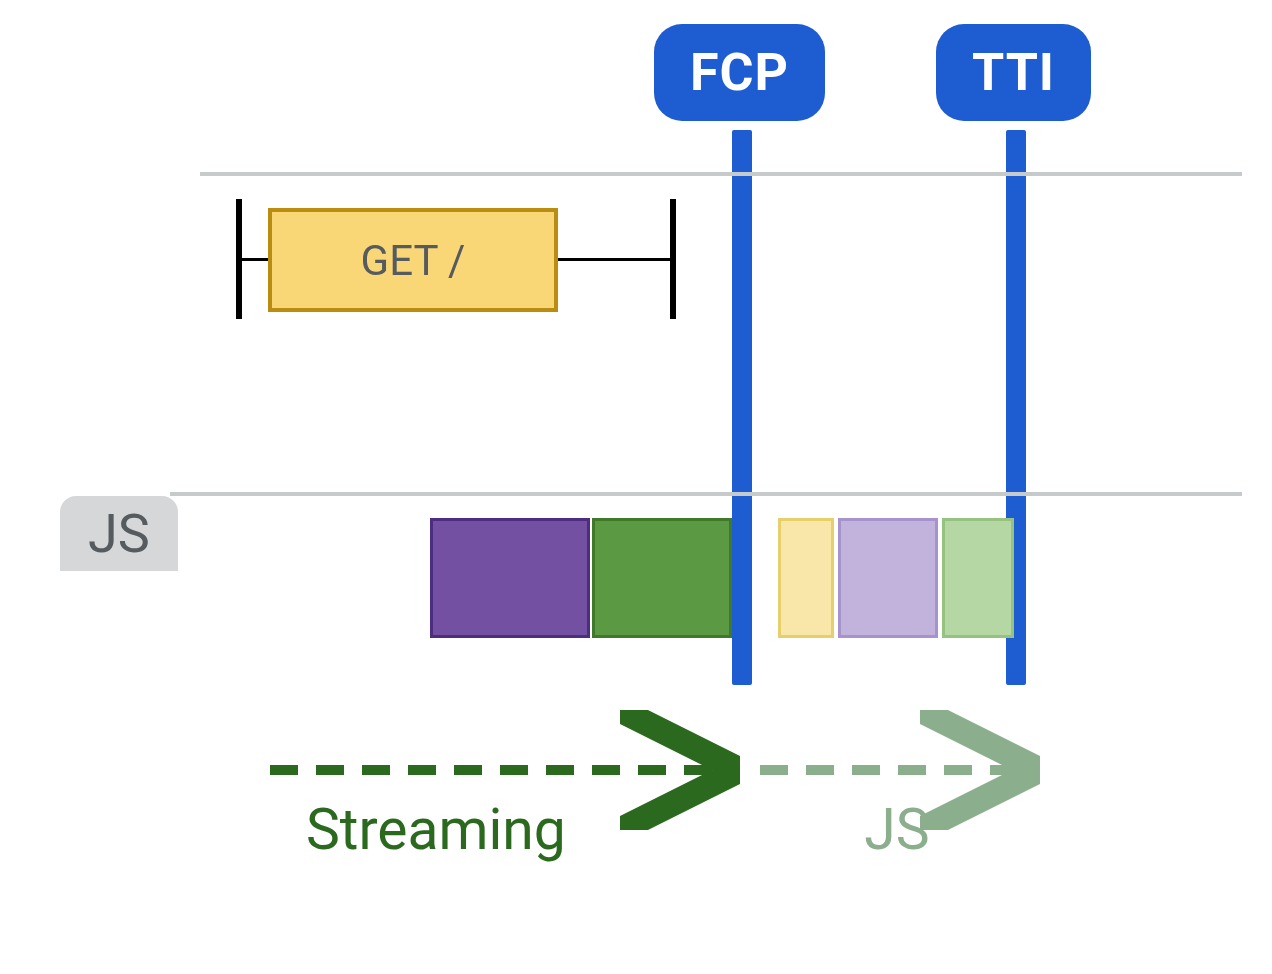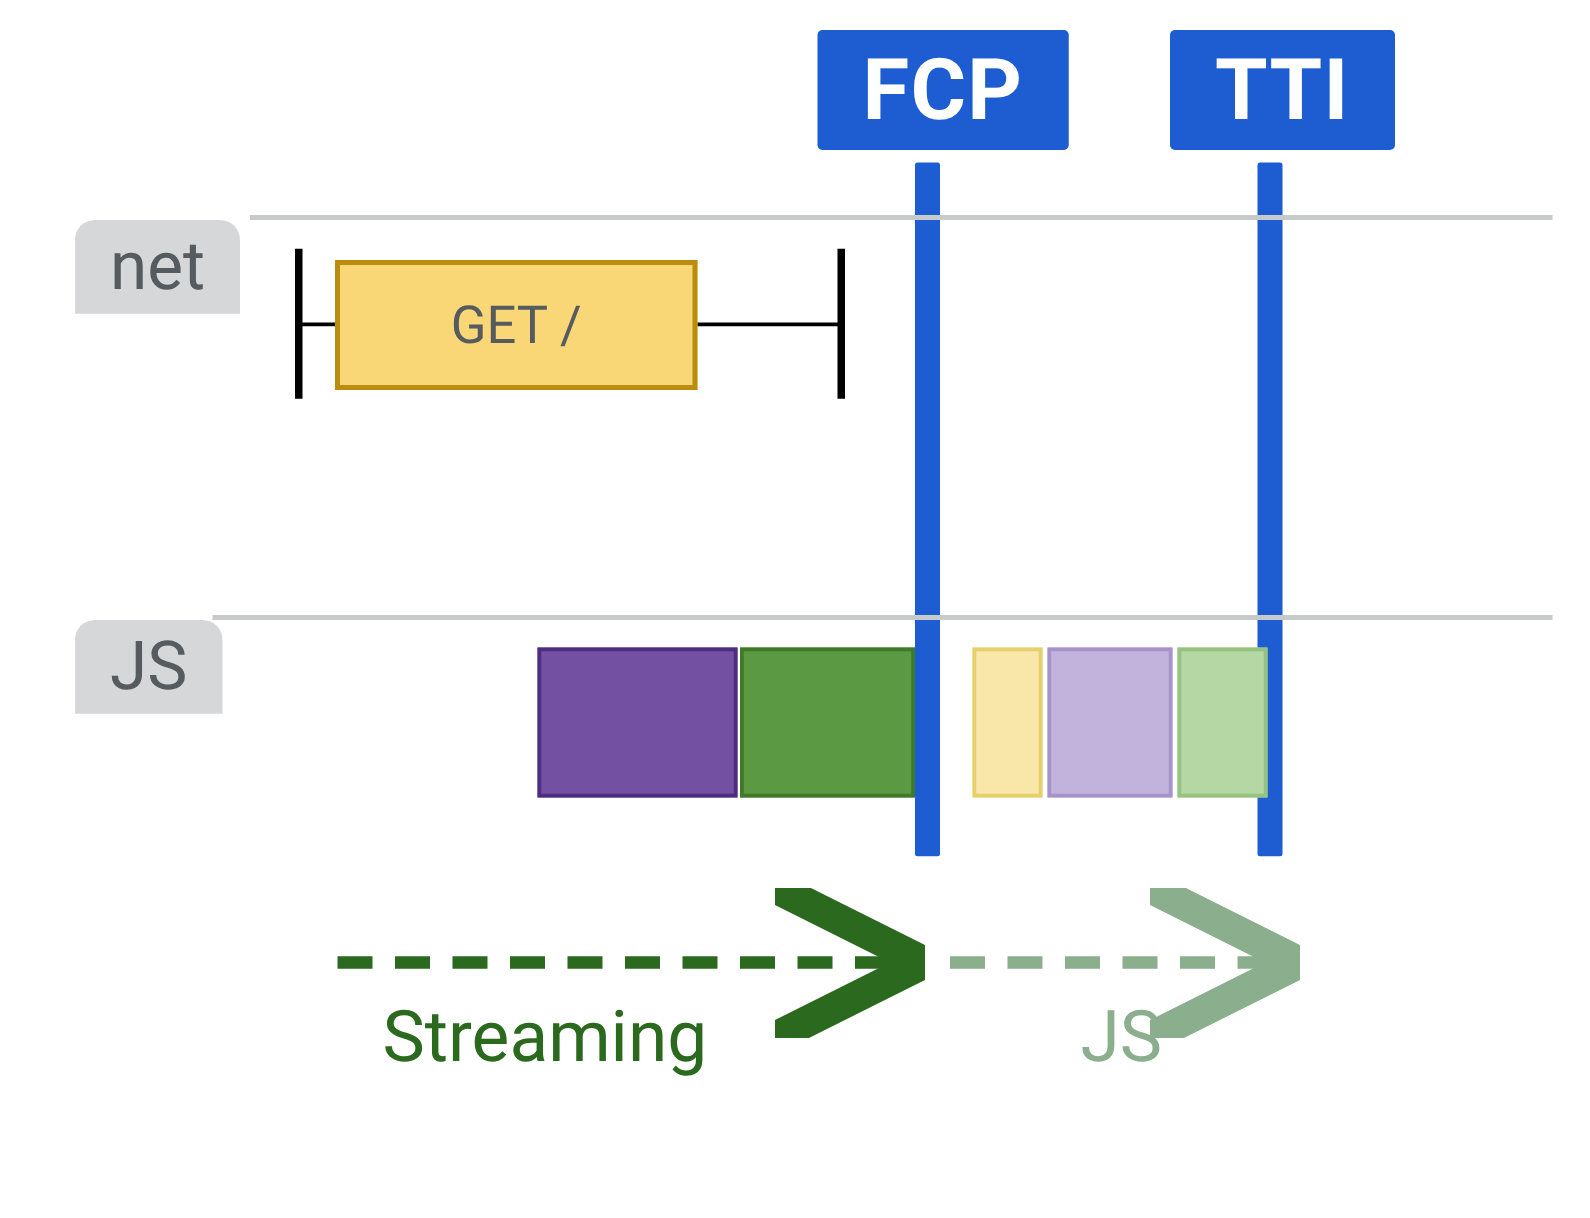--- a/index.html
+++ b/index.html
@@ -14,24 +14,24 @@
   position: absolute;
   left: 30px;
   top: 0;
   width: 1212px;
   height: 974px;
 }
 .marker-badge {
   position: absolute;
   background: #1d5cd1;
   color: #fff;
-  font-size: 68px;
+  font-size: 52px;
   font-weight: 700;
-  padding: 8px 36px;
-  border-radius: 4px;
+  padding: 18px 36px;
+  border-radius: 28px;
   letter-spacing: 1px;
 }
 .marker-line {
   position: absolute;
   width: 20px;
   background: #1d5cd1;
   border-radius: 2px;
 }
 .row-label {
   position: absolute;
@@ -91,23 +91,20 @@
     <span>FCP</span>
   </div>
   <div class="marker-line" style="left:702px; top:130px; height:555px;"></div>
 
   <div class="marker-badge" style="left:906px; top:24px;">
     <span>TTI</span>
   </div>
   <div class="marker-line" style="left:976px; top:130px; height:555px;"></div>
 
   <div class="row-line" style="left:170px; top:172px; width:1042px;"></div>
-  <div class="row-label" style="left:30px; top:176px;">
-    <span>net</span>
-  </div>
 
   <div class="net-bar-wrap">
     <div class="net-bar-tick" style="left:206px; top:199px; height:120px;"></div>
     <div class="net-bar-tick" style="left:640px; top:199px; height:120px;"></div>
     <div class="net-bar-hline" style="left:209px; top:258px; width:432px;"></div>
     <div class="net-bar-box" style="left:238px; top:208px; width:290px; height:104px;">
       <span>GET /</span>
     </div>
   </div>
 

